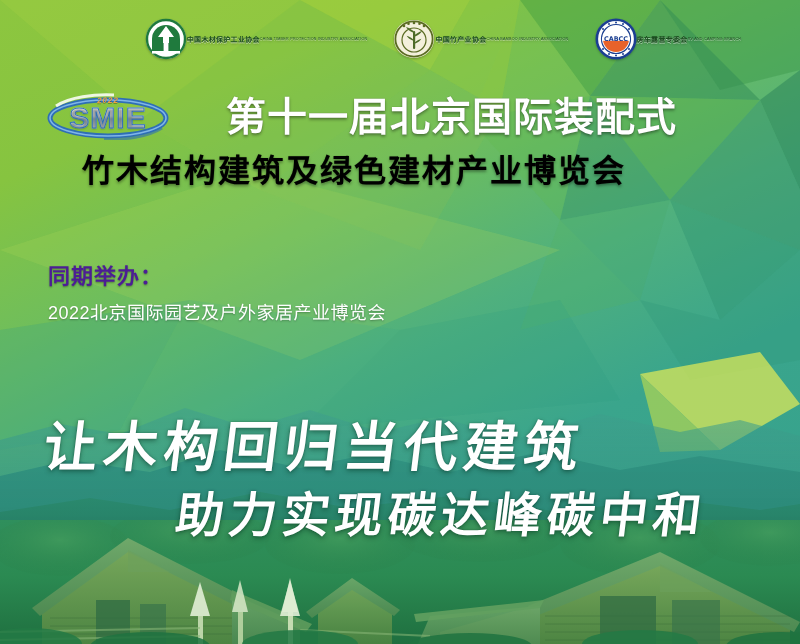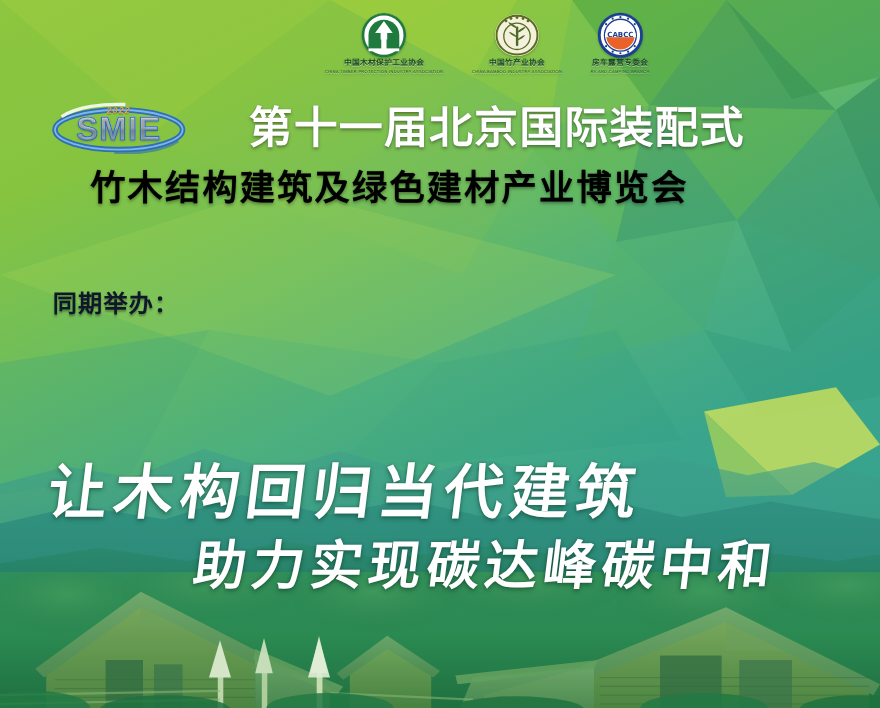--- a/index.html
+++ b/index.html
@@ -30,21 +30,21 @@
   }
 
   
   .logo-strip{
     position:absolute;left:0;top:0;width:800px;height:78px;
     display:flex;align-items:center;justify-content:center;gap:26px;
     padding-left:86px;box-sizing:border-box;
   }
   .logo{
     position:relative;
-    display:flex;flex-direction:column;align-items:center;justify-content:center;
+    display:flex;flex-direction:row;align-items:center;justify-content:center;
     filter:drop-shadow(0 1px 1px rgba(0,0,0,.25));
   }
   .logo-mark{display:block;}
   .logo-cap{
     margin-top:1px;
     font-size:7px;line-height:8px;font-weight:bold;
     color:#1a4d1f;letter-spacing:.3px;white-space:nowrap;
     text-shadow:0 1px 0 rgba(255,255,255,.55);
   }
 
@@ -90,21 +90,21 @@
     font-size:19px;line-height:24px;font-weight:bold;color:#ffffff;
     text-shadow:0 1px 2px rgba(0,0,0,.35);
     white-space:nowrap;
   }
   .meta-gap{width:46px;}
 
   
   .concurrent{position:absolute;left:48px;top:264px;width:520px;}
   .concurrent-h{
     margin:0 0 12px 0;
-    font-size:22px;line-height:26px;font-weight:bold;color:#0f172a;letter-spacing:1px;
+    font-size:22px;line-height:26px;font-weight:bold;color:#4c1d95;letter-spacing:1px;
     text-shadow:0 1px 2px rgba(0,0,0,.35);
   }
   .concurrent-item{
     margin:0 0 15px 0;
     font-size:18px;line-height:22px;color:#ffffff;letter-spacing:.5px;
     text-shadow:0 1px 2px rgba(0,0,0,.3);
   }
 
   
   .slogan-1,.slogan-2{
@@ -373,18 +373,19 @@
   </div>
 
   <div class="title-block">
     <h1 class="title-1">第十一届北京国际装配式</h1>
     <h2 class="title-2">竹木结构建筑及绿色建材产业博览会</h2>
   </div>
 
 
   <div class="concurrent">
     <div class="concurrent-h">同期举办：</div>
+    <p class="concurrent-item">2022北京国际园艺及户外家居产业博览会</p>
   </div>
 
   <div class="slogan-1">让木构回归当代建筑</div>
   <div class="slogan-2">助力实现碳达峰碳中和</div>
 
 </div>
 
 </body></html>

